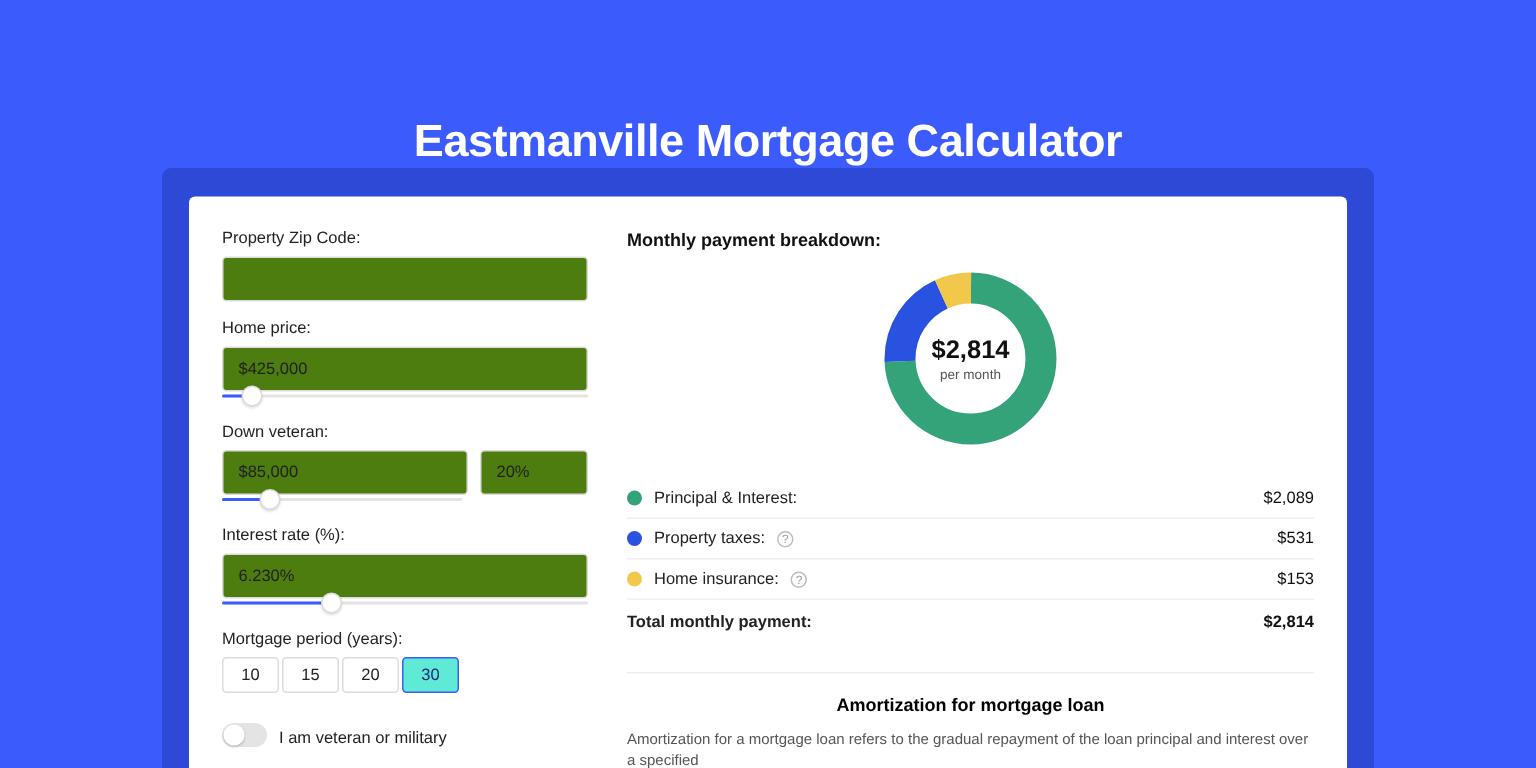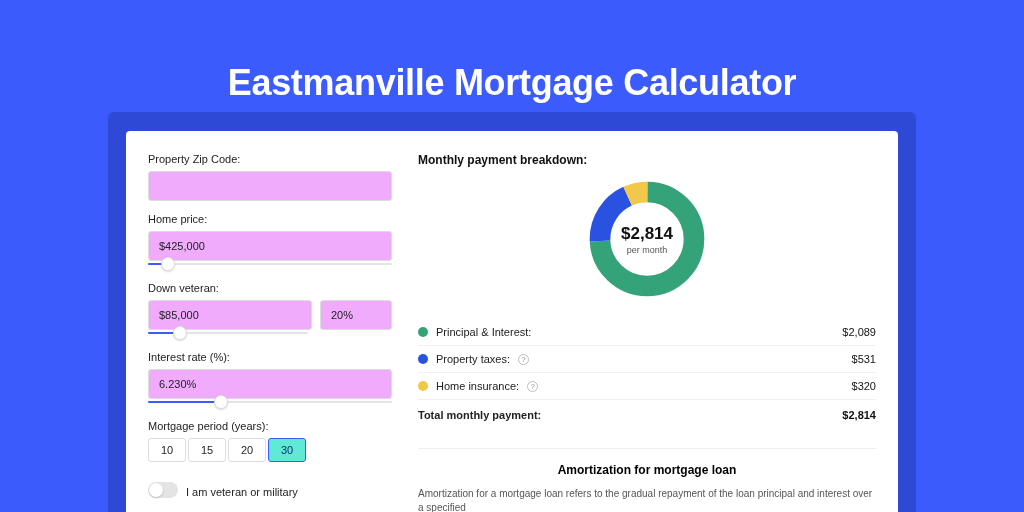--- a/index.html
+++ b/index.html
@@ -6,25 +6,26 @@
   body {
     width: 1024px;
     height: 512px;
     background: #3b5bfd;
     font-family: -apple-system, BlinkMacSystemFont, "Segoe UI", Arial, sans-serif;
     overflow: hidden;
     position: relative;
   }
   .page-title {
     color: #fff;
-    font-size: 36px;
+    font-size: 30px;
     font-weight: 700;
     text-align: center;
     padding-top: 62px;
     letter-spacing: -0.3px;
+    margin-top: 16px;
   }
   .shadow-box {
     position: absolute;
     left: 108px;
     top: 112px;
     width: 808px;
     height: 420px;
     background: #2d49d6;
     border-radius: 6px 6px 0 0;
   }
@@ -45,21 +46,21 @@
   .lbl { font-size: 11px; color: #222; margin-bottom: 6px; }
   .field { margin-bottom: 12px; }
   .txt {
     width: 100%;
     height: 30px;
     border: 1px solid #dcdcdc;
     border-radius: 3px;
     padding: 0 10px;
     font-size: 11px;
     color: #222;
-    background: #f0abfc;
+    background: #4d7c0f;
   }
   .slider-wrap { position: relative; height: 10px; margin-top: -1px; }
   .track {
     position: absolute; left: 0; right: 0; top: 3px;
     height: 2px; background: #e4e4e4; border-radius: 1px;
   }
   .fill {
     position: absolute; left: 0; top: 3px;
     height: 2px; background: #3b5bfd; border-radius: 1px;
   }
@@ -225,21 +226,21 @@
           <span class="info">?</span>
         </div>
         <div class="legend-val">$531</div>
       </div>
       <div class="legend-row">
         <div class="legend-left">
           <span class="dot" id="dot-ins" style="background: rgb(242, 200, 75);"></span>
           <span>Home insurance:</span>
           <span class="info">?</span>
         </div>
-        <div class="legend-val">$320</div>
+        <div class="legend-val">$153</div>
       </div>
       <div class="legend-row total-row" style="border-bottom:none">
         <div class="legend-left">
           <span>Total monthly payment:</span>
         </div>
         <div class="legend-val" style="font-weight:700">$2,814</div>
       </div>
     </div>
 
     <div class="amort">

